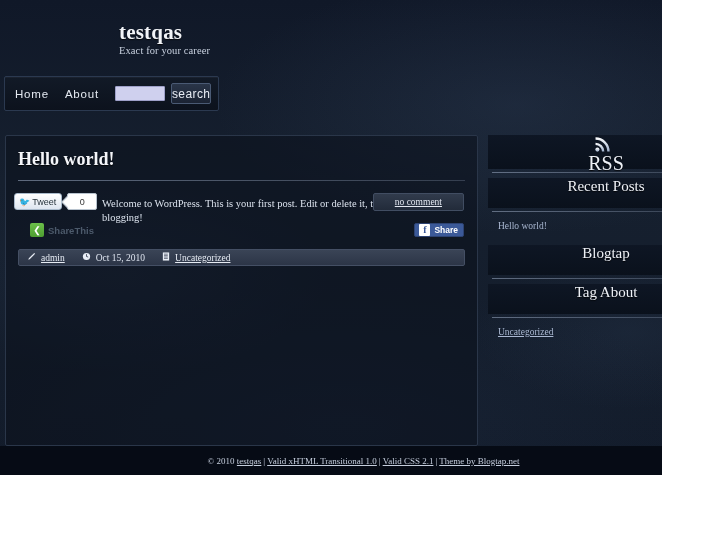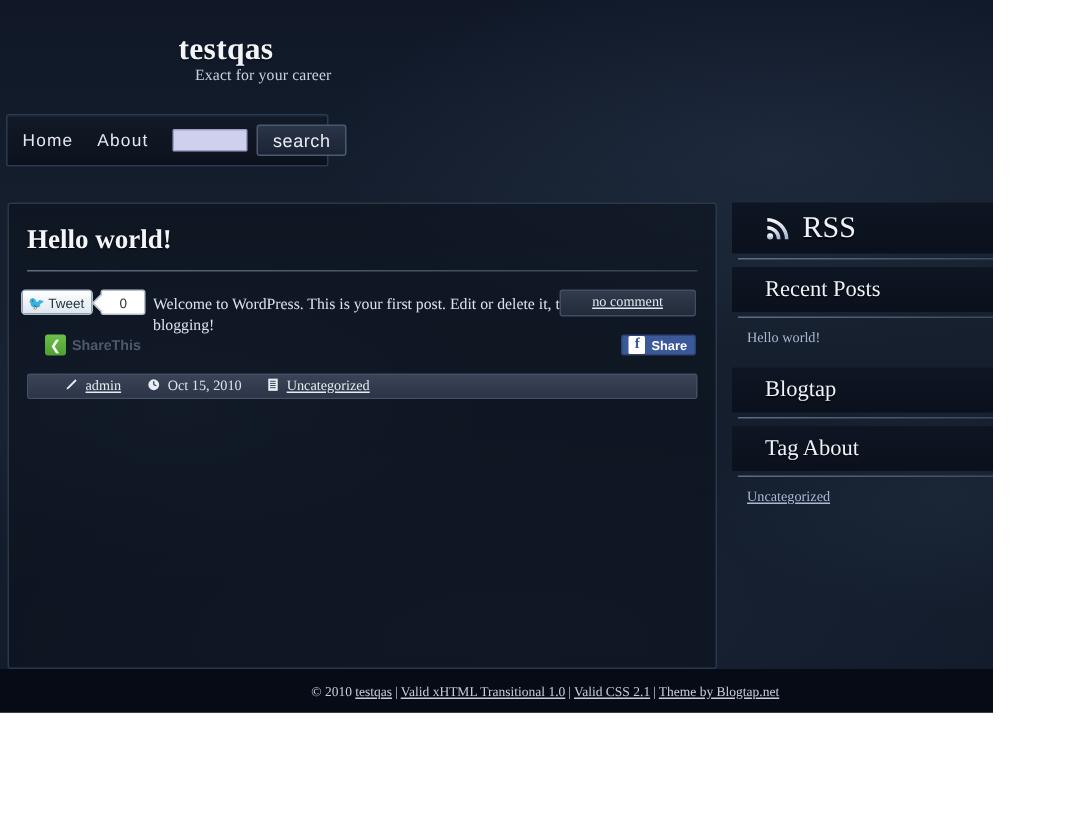--- a/index.html
+++ b/index.html
@@ -37,21 +37,21 @@
     top: 20px;
     font-family: "Liberation Serif", serif;
     font-weight: bold;
     font-size: 21px;
     color: #f2f4f8;
     letter-spacing: 0.2px;
     text-shadow: 0 1px 1px rgba(0,0,0,0.8);
   }
   #site-tagline {
     position: absolute;
-    left: 130px;
+    left: 119px;
     top: 45px;
     font-family: "Liberation Serif", serif;
     font-size: 10.5px;
     color: #c9d2e0;
     letter-spacing: 0.1px;
   }
 
   
   #navbar {
     position: absolute;
@@ -82,21 +82,21 @@
     border: 1px solid #9ea0c9;
     border-radius: 1px;
     font-size: 9px;
     color: #222;
     padding: 0 2px;
     outline: none;
     margin-right: 6px;
   }
   #search-button {
     height: 21px;
-    padding: 0 10px;
+    padding: 0 0;
     background: linear-gradient(180deg, #2a3548 0%, #1b2333 100%);
     border: 1px solid #4a5a74;
     border-radius: 2px;
     color: #e8ecf4;
     font-size: 12px;
     letter-spacing: 0.4px;
     cursor: pointer;
   }
 
   
@@ -266,21 +266,21 @@
   }
 
   #post-meta {
     margin: 0 12px;
     height: 17px;
     background: linear-gradient(180deg, #3a4456 0%, #2c3547 100%);
     border: 1px solid #444f64;
     border-radius: 2px;
     display: flex;
     align-items: center;
-    padding-left: 24px;
+    padding-left: 8px;
     font-family: "Liberation Serif", serif;
     font-size: 9.5px;
     color: #dde3ee;
   }
   .meta-item { display: flex; align-items: center; margin-right: 17px; }
   .meta-item .mi { margin-right: 5px; display: inline-block; }
   .meta-link { color: #e6ebf3; text-decoration: underline; cursor: pointer; }
 
   
   #sidebar {
@@ -289,25 +289,26 @@
     top: 7px;
     width: 234px;
     height: 311px;
   }
   .widget { margin-bottom: 5px; }
   .widget-title {
     height: 30px;
     background: linear-gradient(180deg, #0e1624 0%, #0a111c 100%);
     display: flex;
     align-items: center;
-    padding-left: 22px;
+    padding-left: 2px;
     font-family: "Liberation Serif", serif;
     font-size: 15px;
     color: #eef1f7;
     text-shadow: 0 1px 1px rgba(0,0,0,0.8);
+    flex-direction: column;
   }
   .widget-rule {
     height: 1px;
     margin: 3px 4px 0 4px;
     background: linear-gradient(90deg, rgba(170,185,210,0.5), rgba(170,185,210,0.18));
   }
   .widget-body {
     padding: 9px 0 9px 10px;
     font-family: "Liberation Serif", serif;
     font-size: 9.5px;

